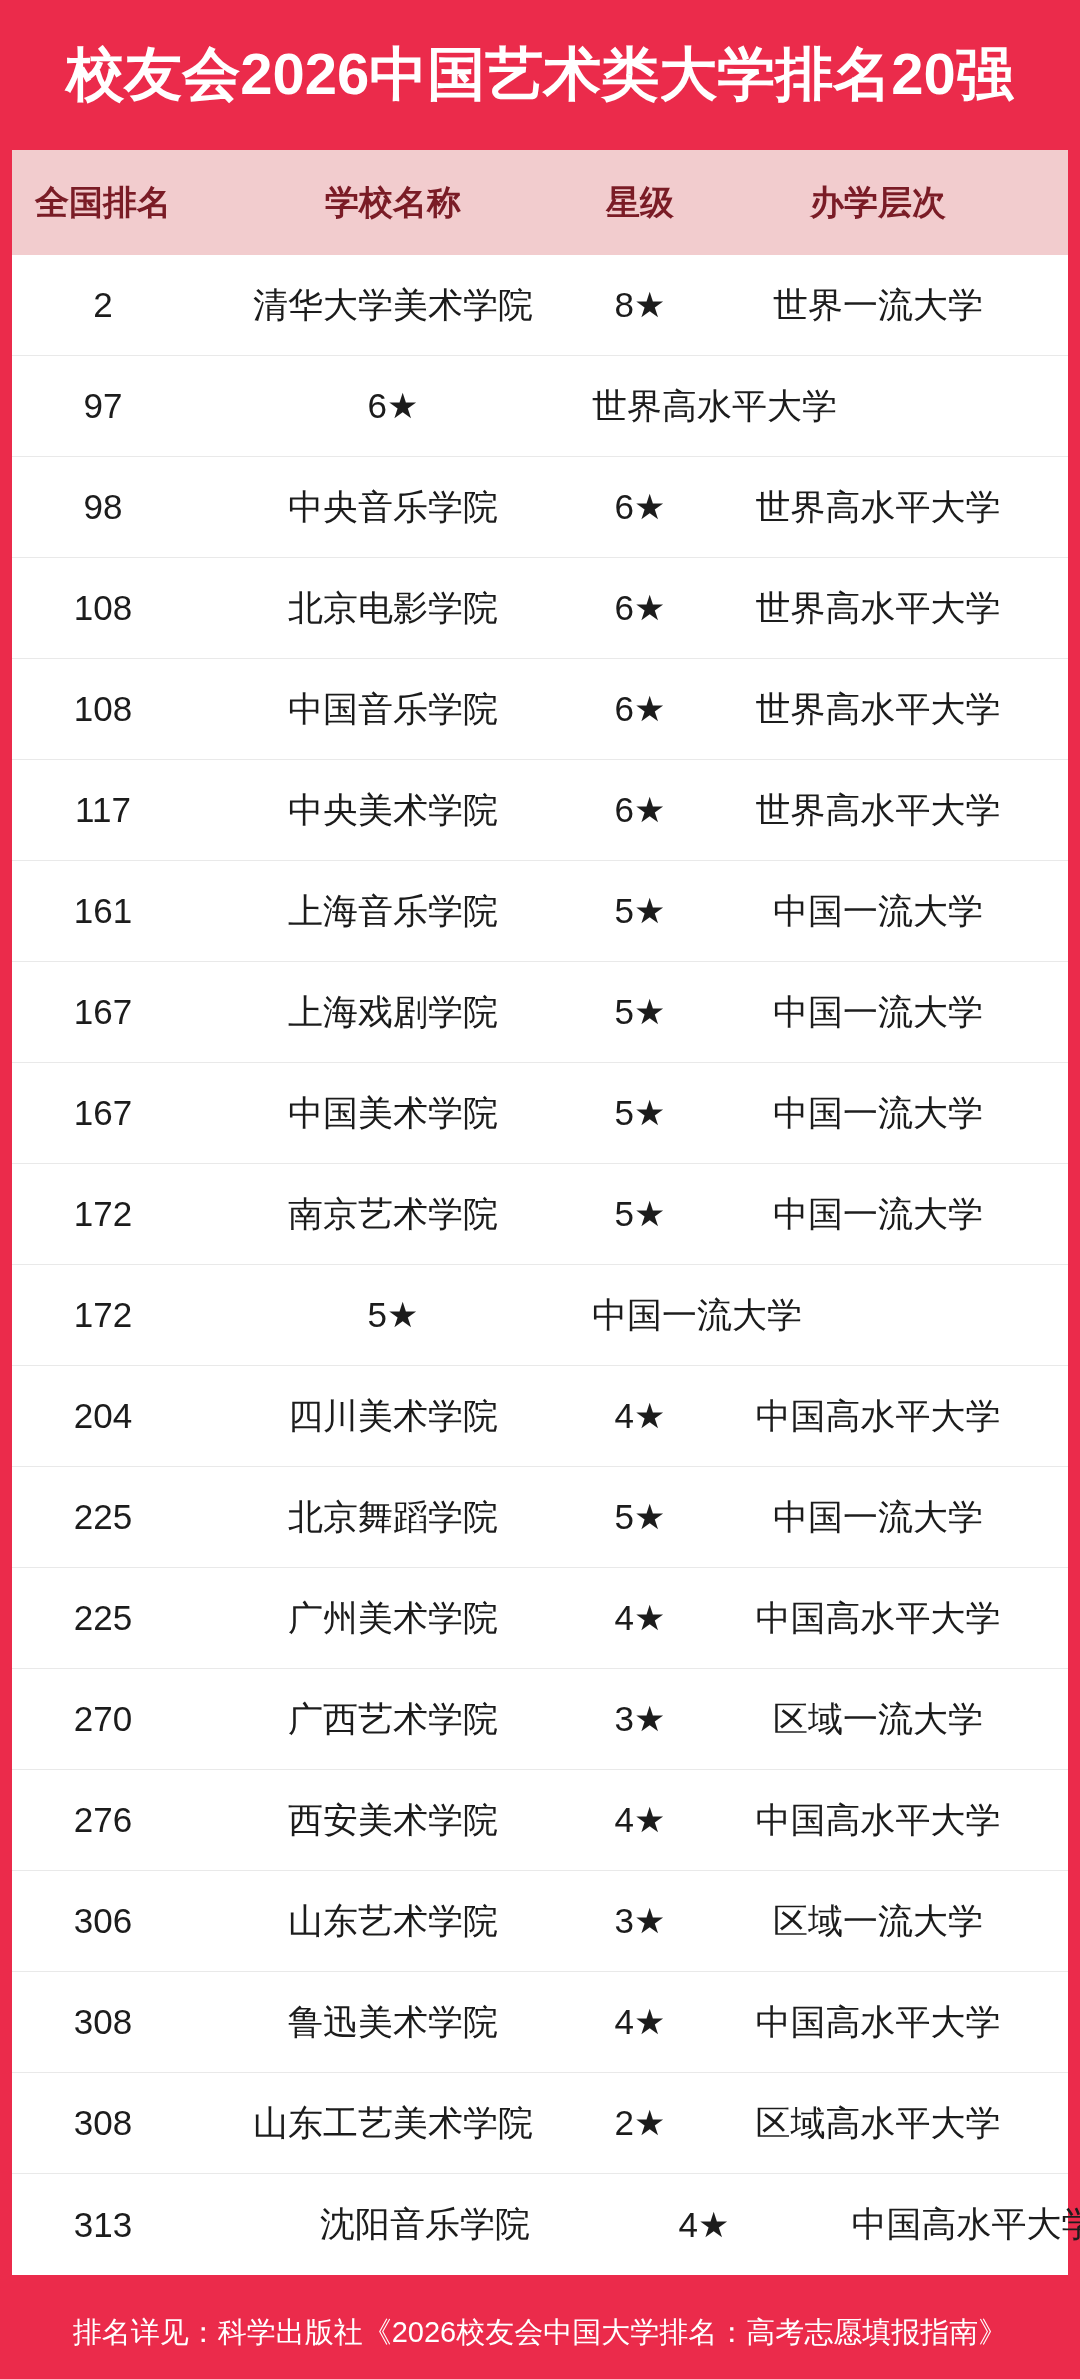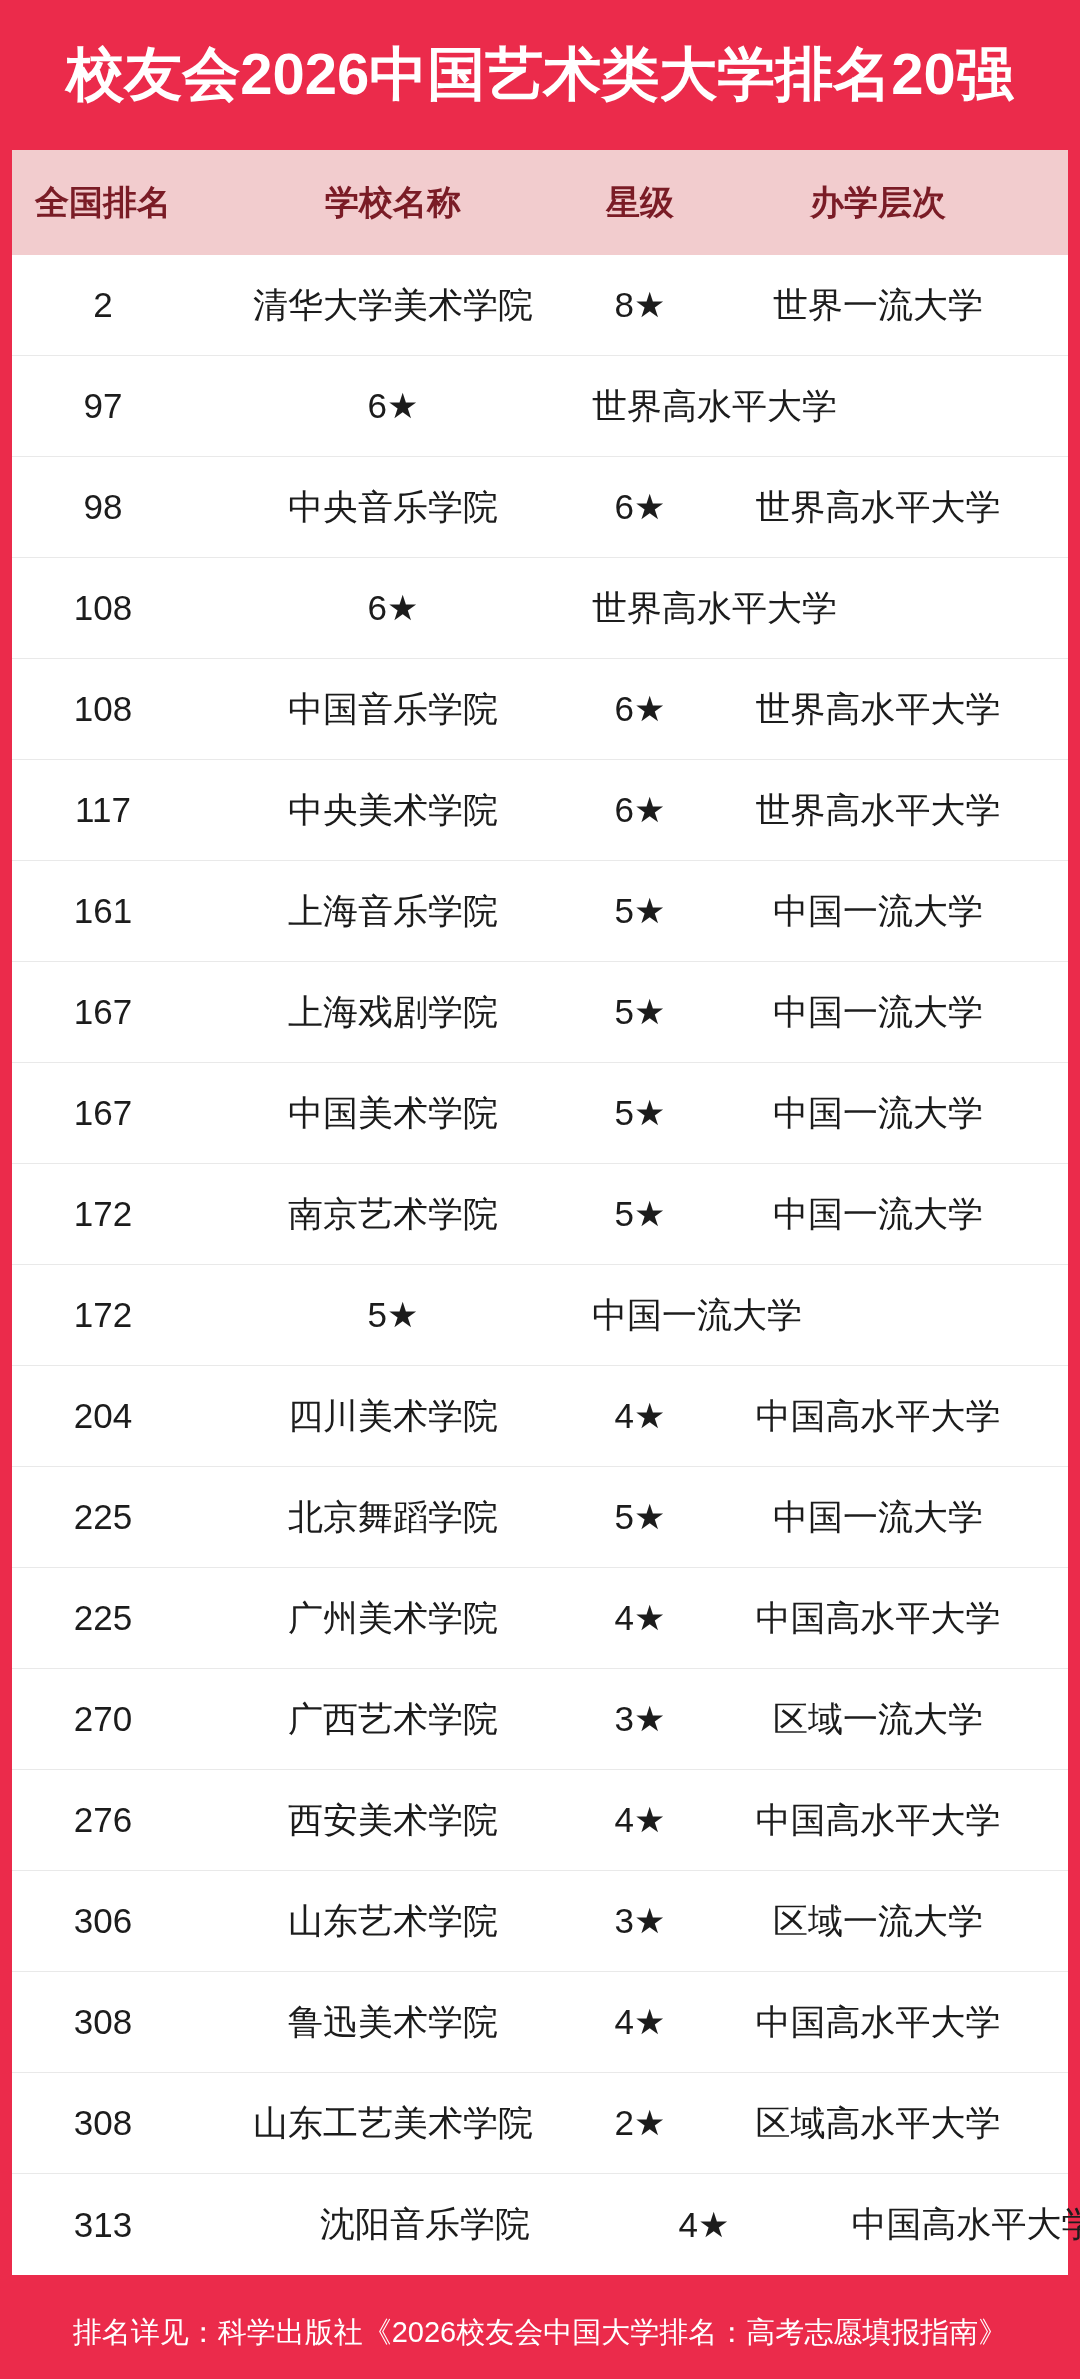--- a/index.html
+++ b/index.html
@@ -121,20 +121,21 @@
 
   <div class="grid-row row">
     <div class="cell">98</div>
     <div class="cell">中央音乐学院</div>
     <div class="cell">6★</div>
     <div class="cell">世界高水平大学</div>
   </div>
 
   <div class="grid-row row">
     <div class="cell">108</div>
+    <div class="cell">北京电影学院</div>
     <div class="cell">6★</div>
     <div class="cell">世界高水平大学</div>
   </div>
 
   <div class="grid-row row">
     <div class="cell">108</div>
     <div class="cell">中国音乐学院</div>
     <div class="cell">6★</div>
     <div class="cell">世界高水平大学</div>
   </div>

